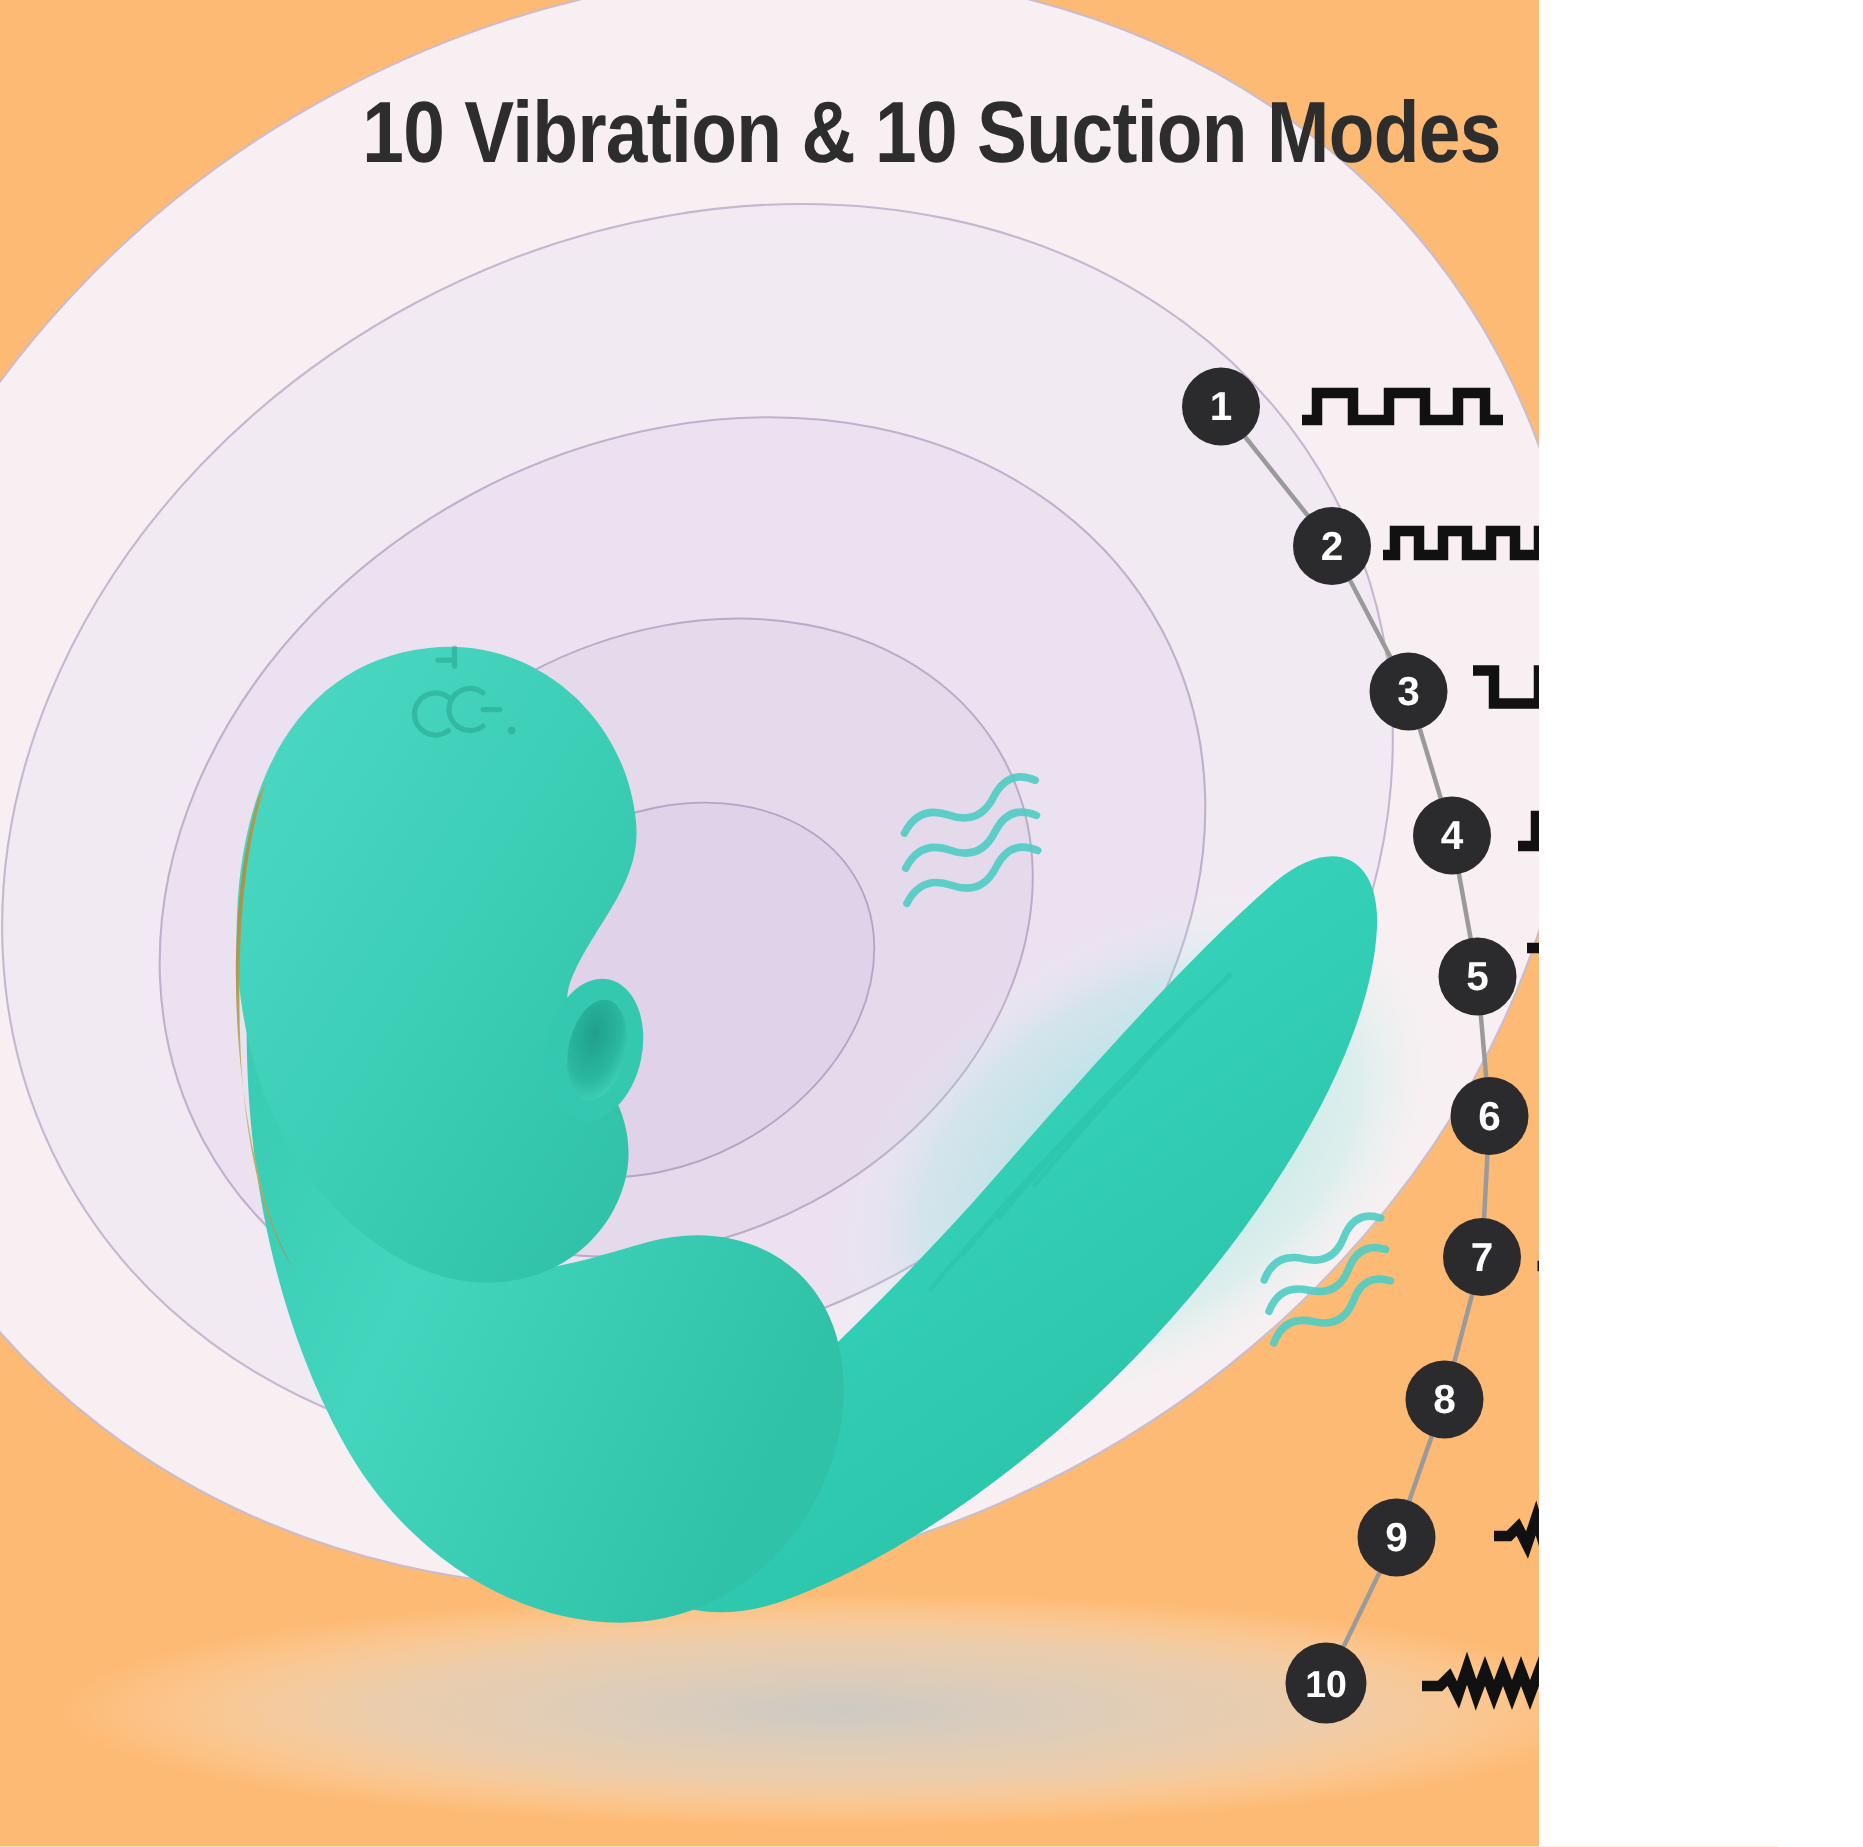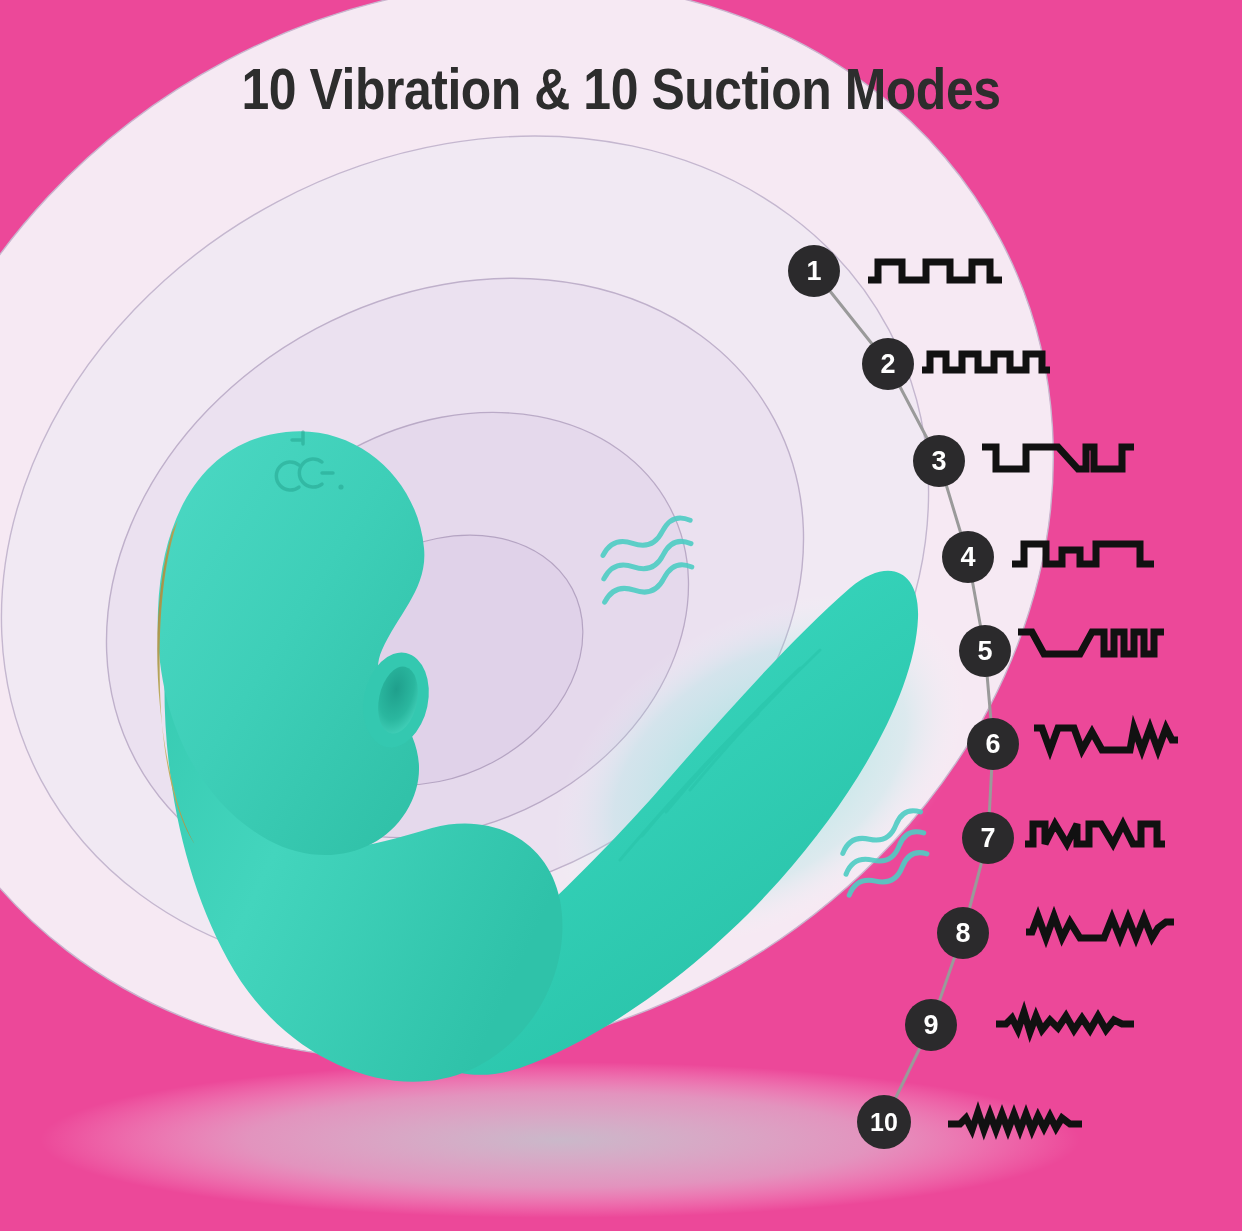--- a/index.html
+++ b/index.html
@@ -5,23 +5,23 @@
   html, body {
     margin: 0;
     padding: 0;
     background: #ffffff;
   }
   body {
     font-family: "Liberation Sans", sans-serif;
   }
   #canvas {
     position: relative;
-    width: 1242px;
+    width: 1026px;
     height: 1231px;
-    background: #ec4899;
+    background: #fdba74;
     overflow: hidden;
   }
   #bg-svg, #product-svg, #modes-svg {
     position: absolute;
     left: 0;
     top: 0;
     width: 1242px;
     height: 1231px;
   }
   #title {

